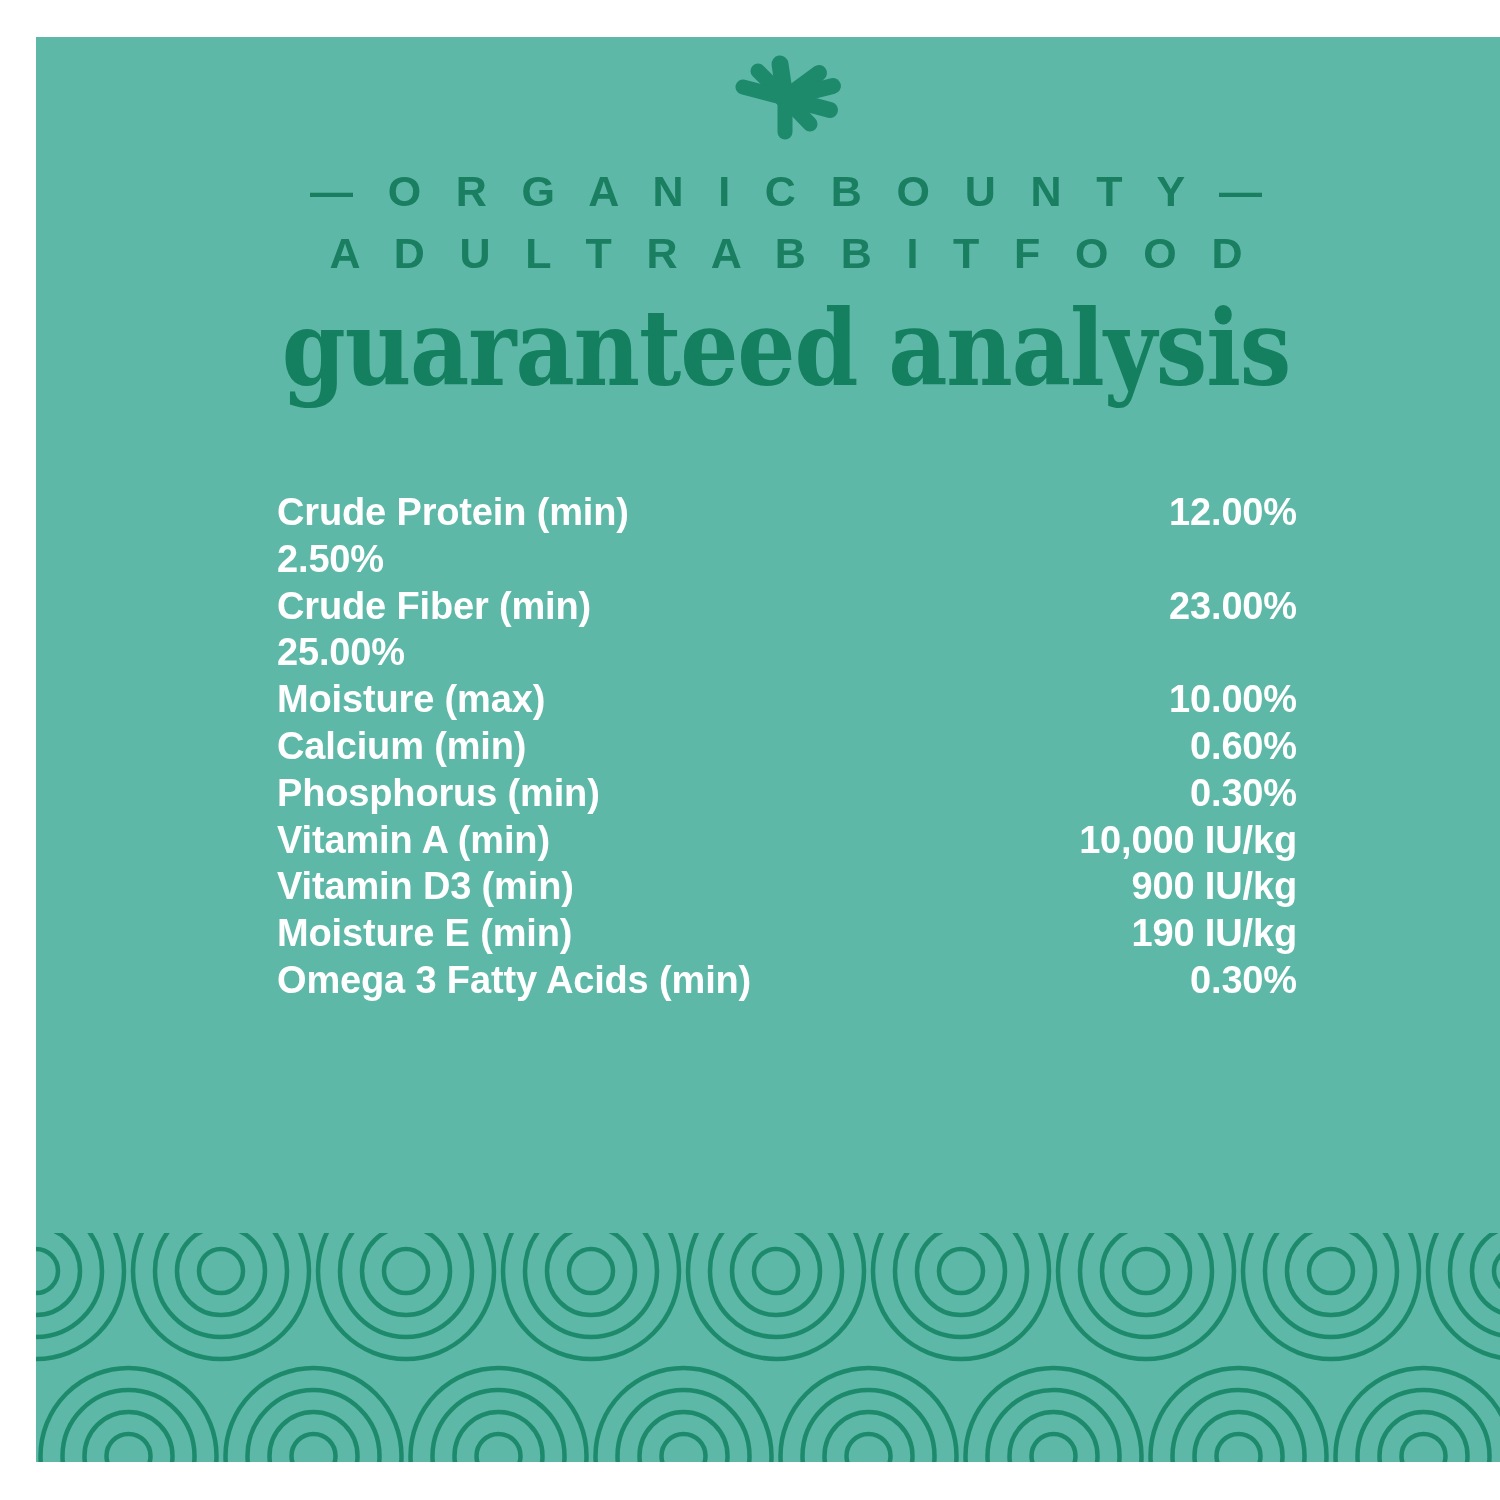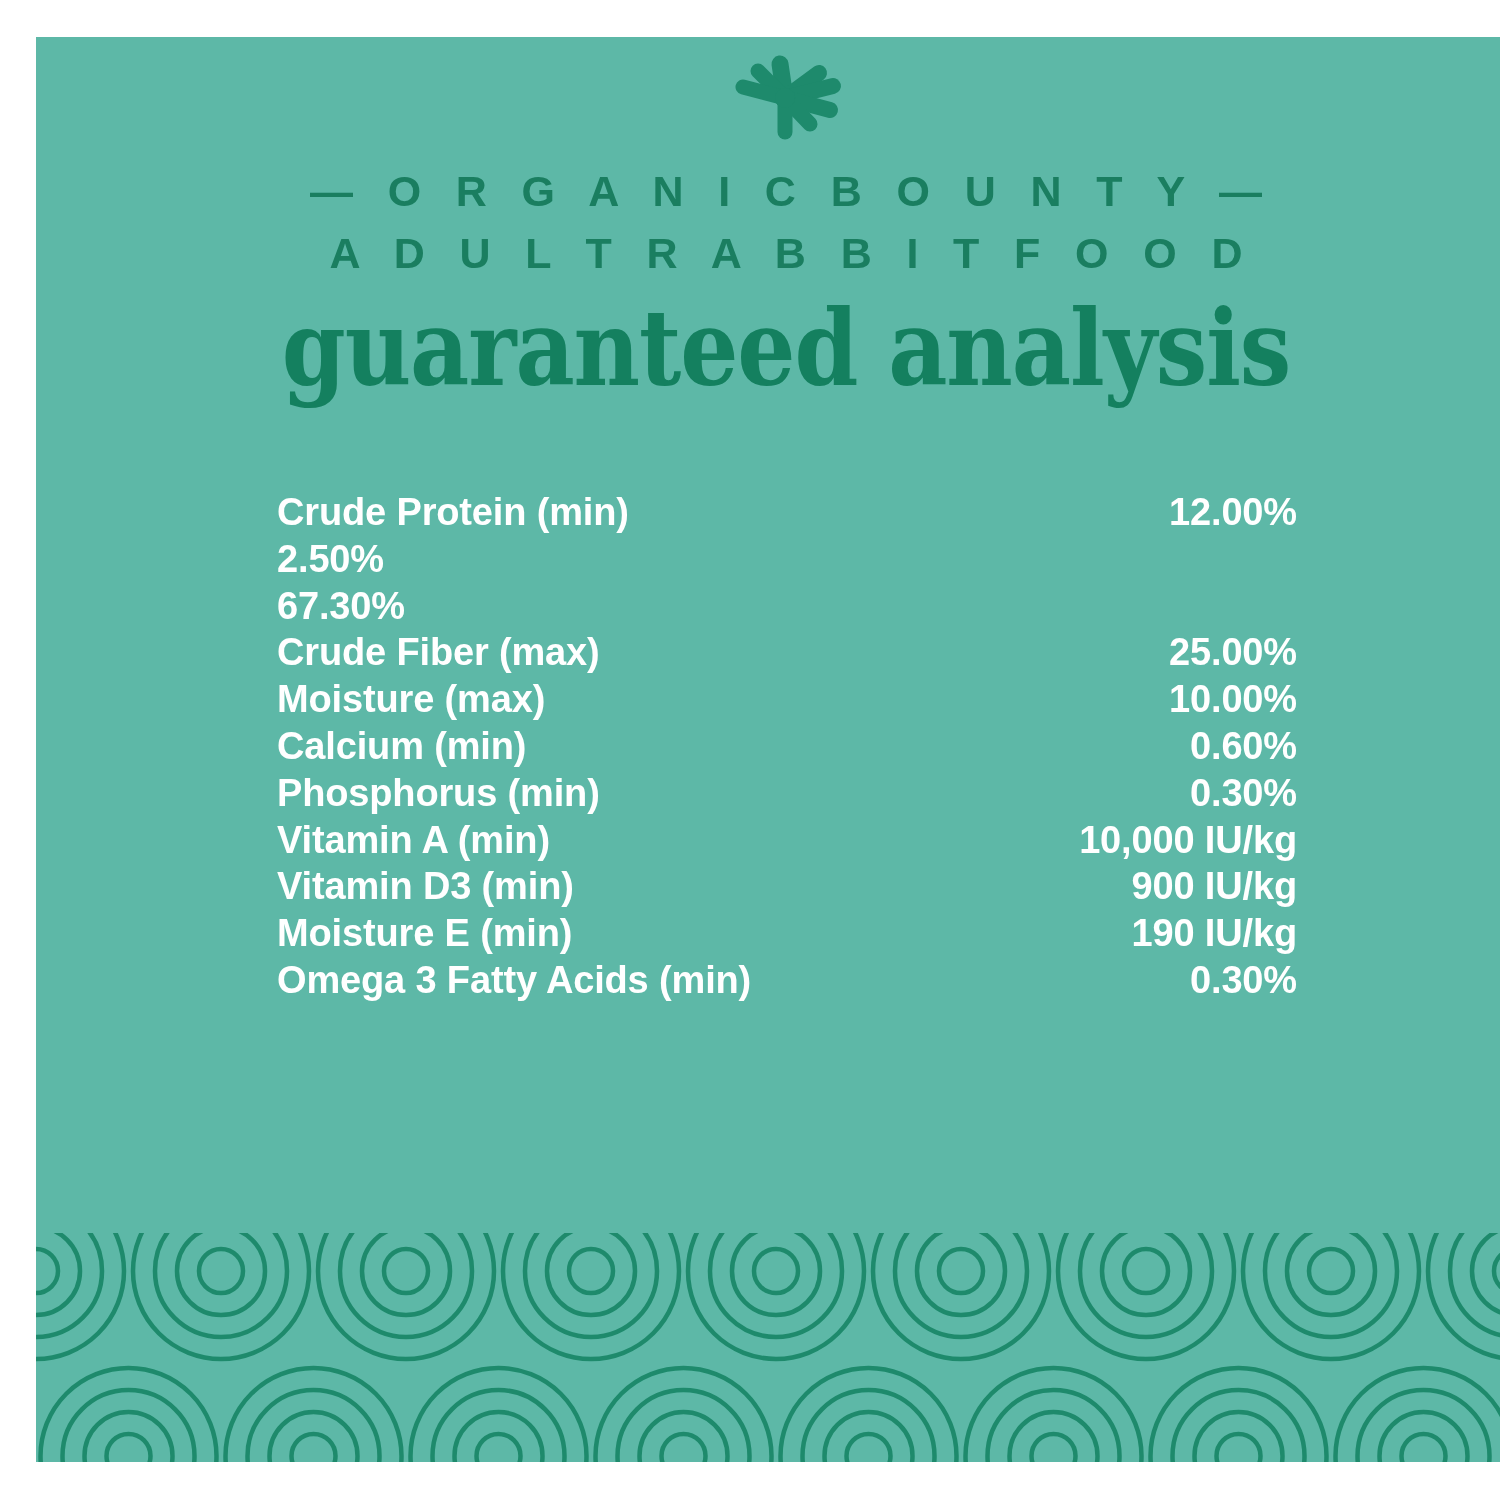--- a/index.html
+++ b/index.html
@@ -145,24 +145,24 @@
   <div id="analysis-table">
 
     <div class="analysis-row">
       <span class="nutrient-name">Crude Protein (min)</span>
       <span class="nutrient-value">12.00%</span>
     </div>
     <div class="analysis-row">
       <span class="nutrient-value">2.50%</span>
     </div>
     <div class="analysis-row">
-      <span class="nutrient-value">67.30%</span>
-    </div>
-    <div class="analysis-row">
-      <span class="nutrient-name">Crude Fiber (max)</span>
+      <span class="nutrient-name">Crude Fiber (min)</span>
+      <span class="nutrient-value">23.00%</span>
+    </div>
+    <div class="analysis-row">
       <span class="nutrient-value">25.00%</span>
     </div>
     <div class="analysis-row">
       <span class="nutrient-name">Moisture (max)</span>
       <span class="nutrient-value">10.00%</span>
     </div>
     <div class="analysis-row">
       <span class="nutrient-name">Calcium (min)</span>
       <span class="nutrient-value">0.60%</span>
     </div>

